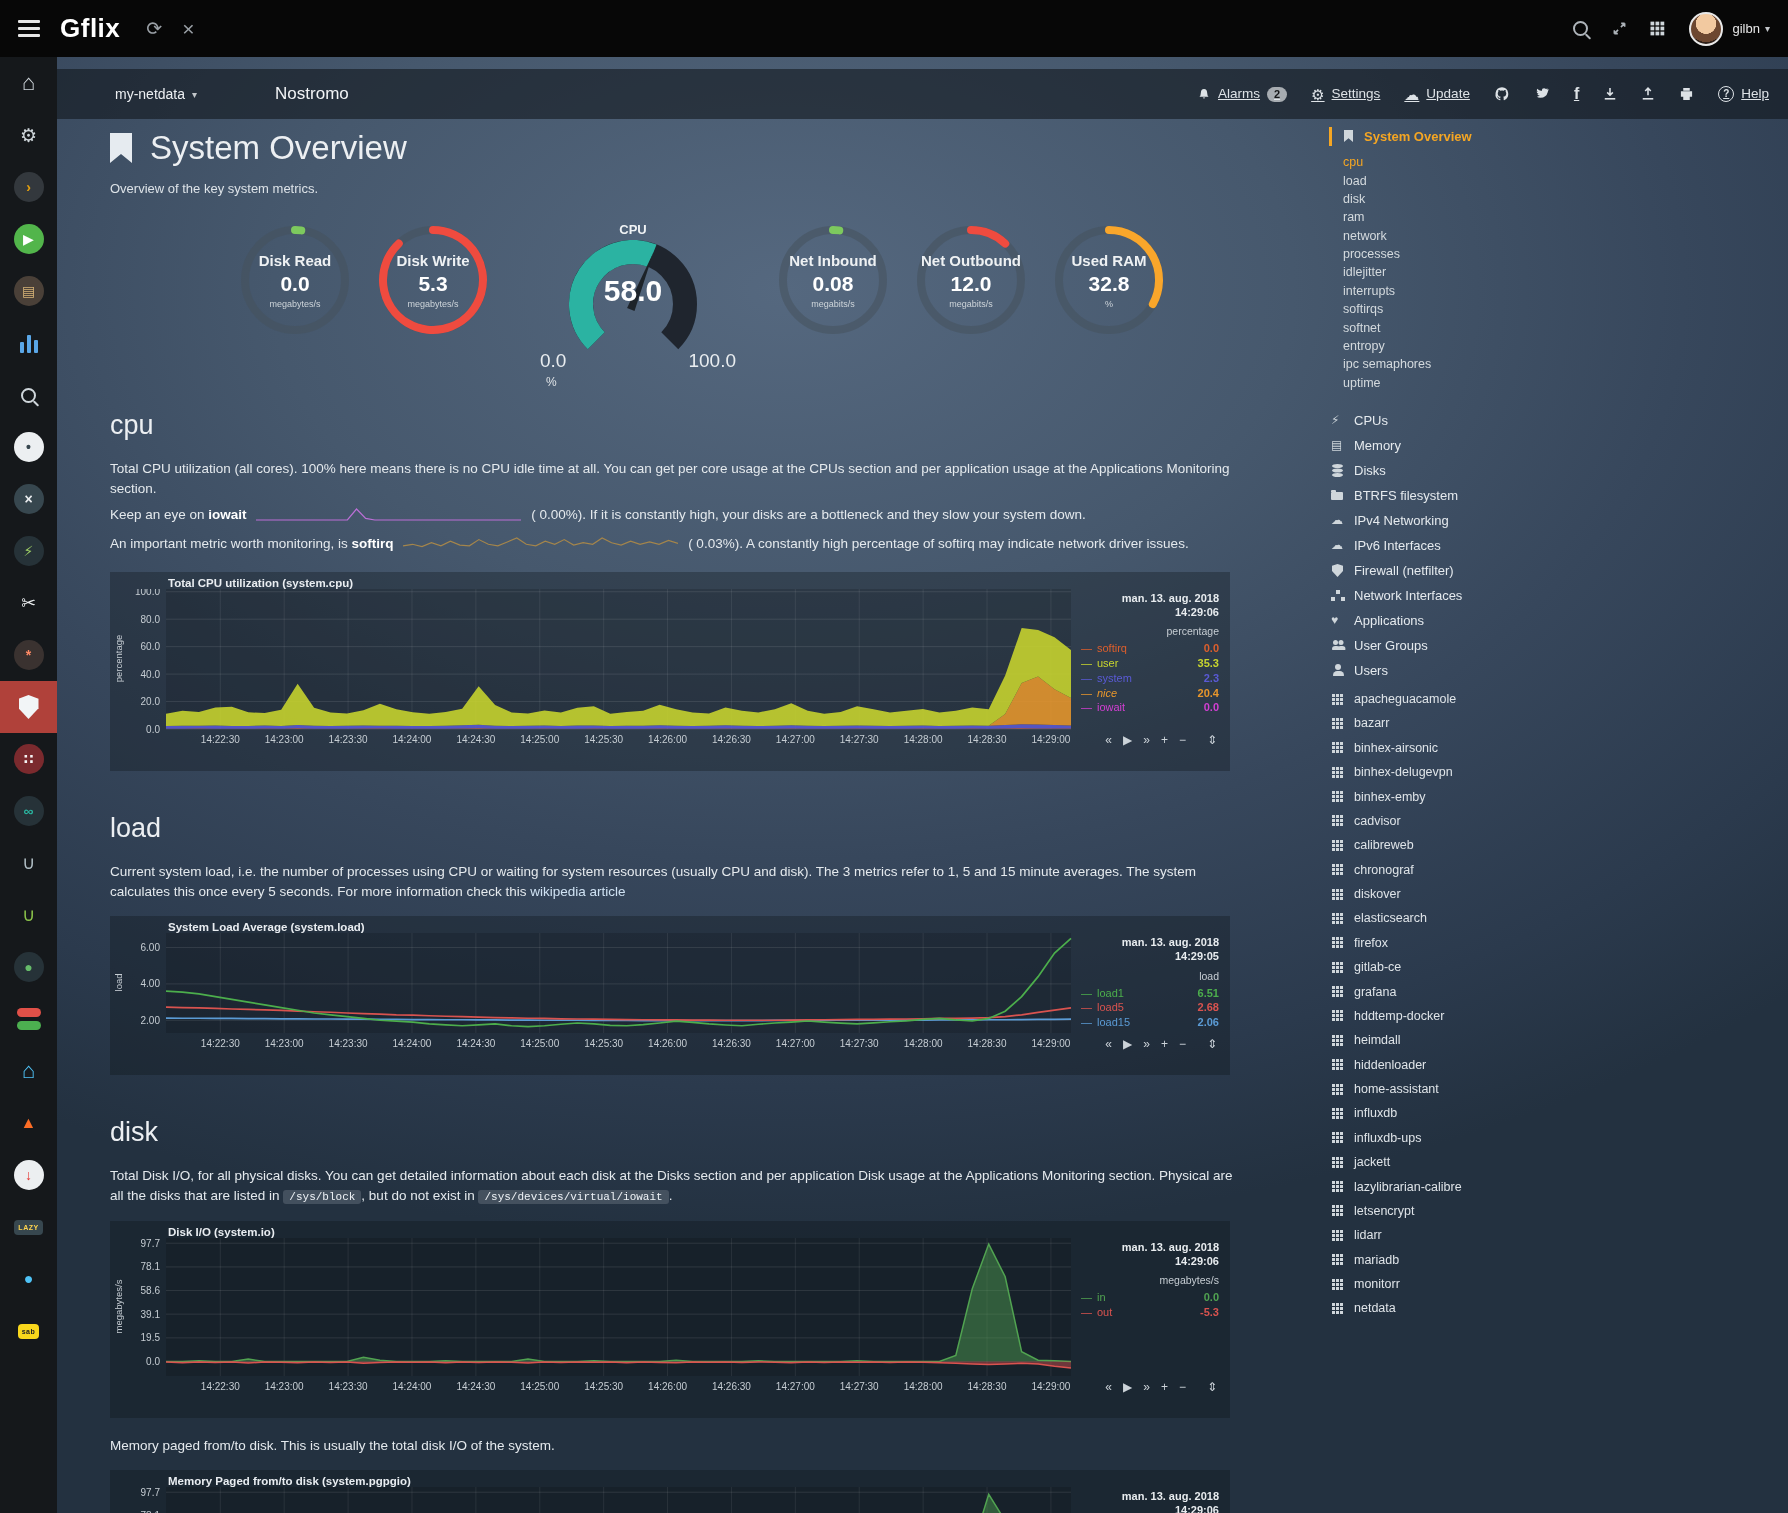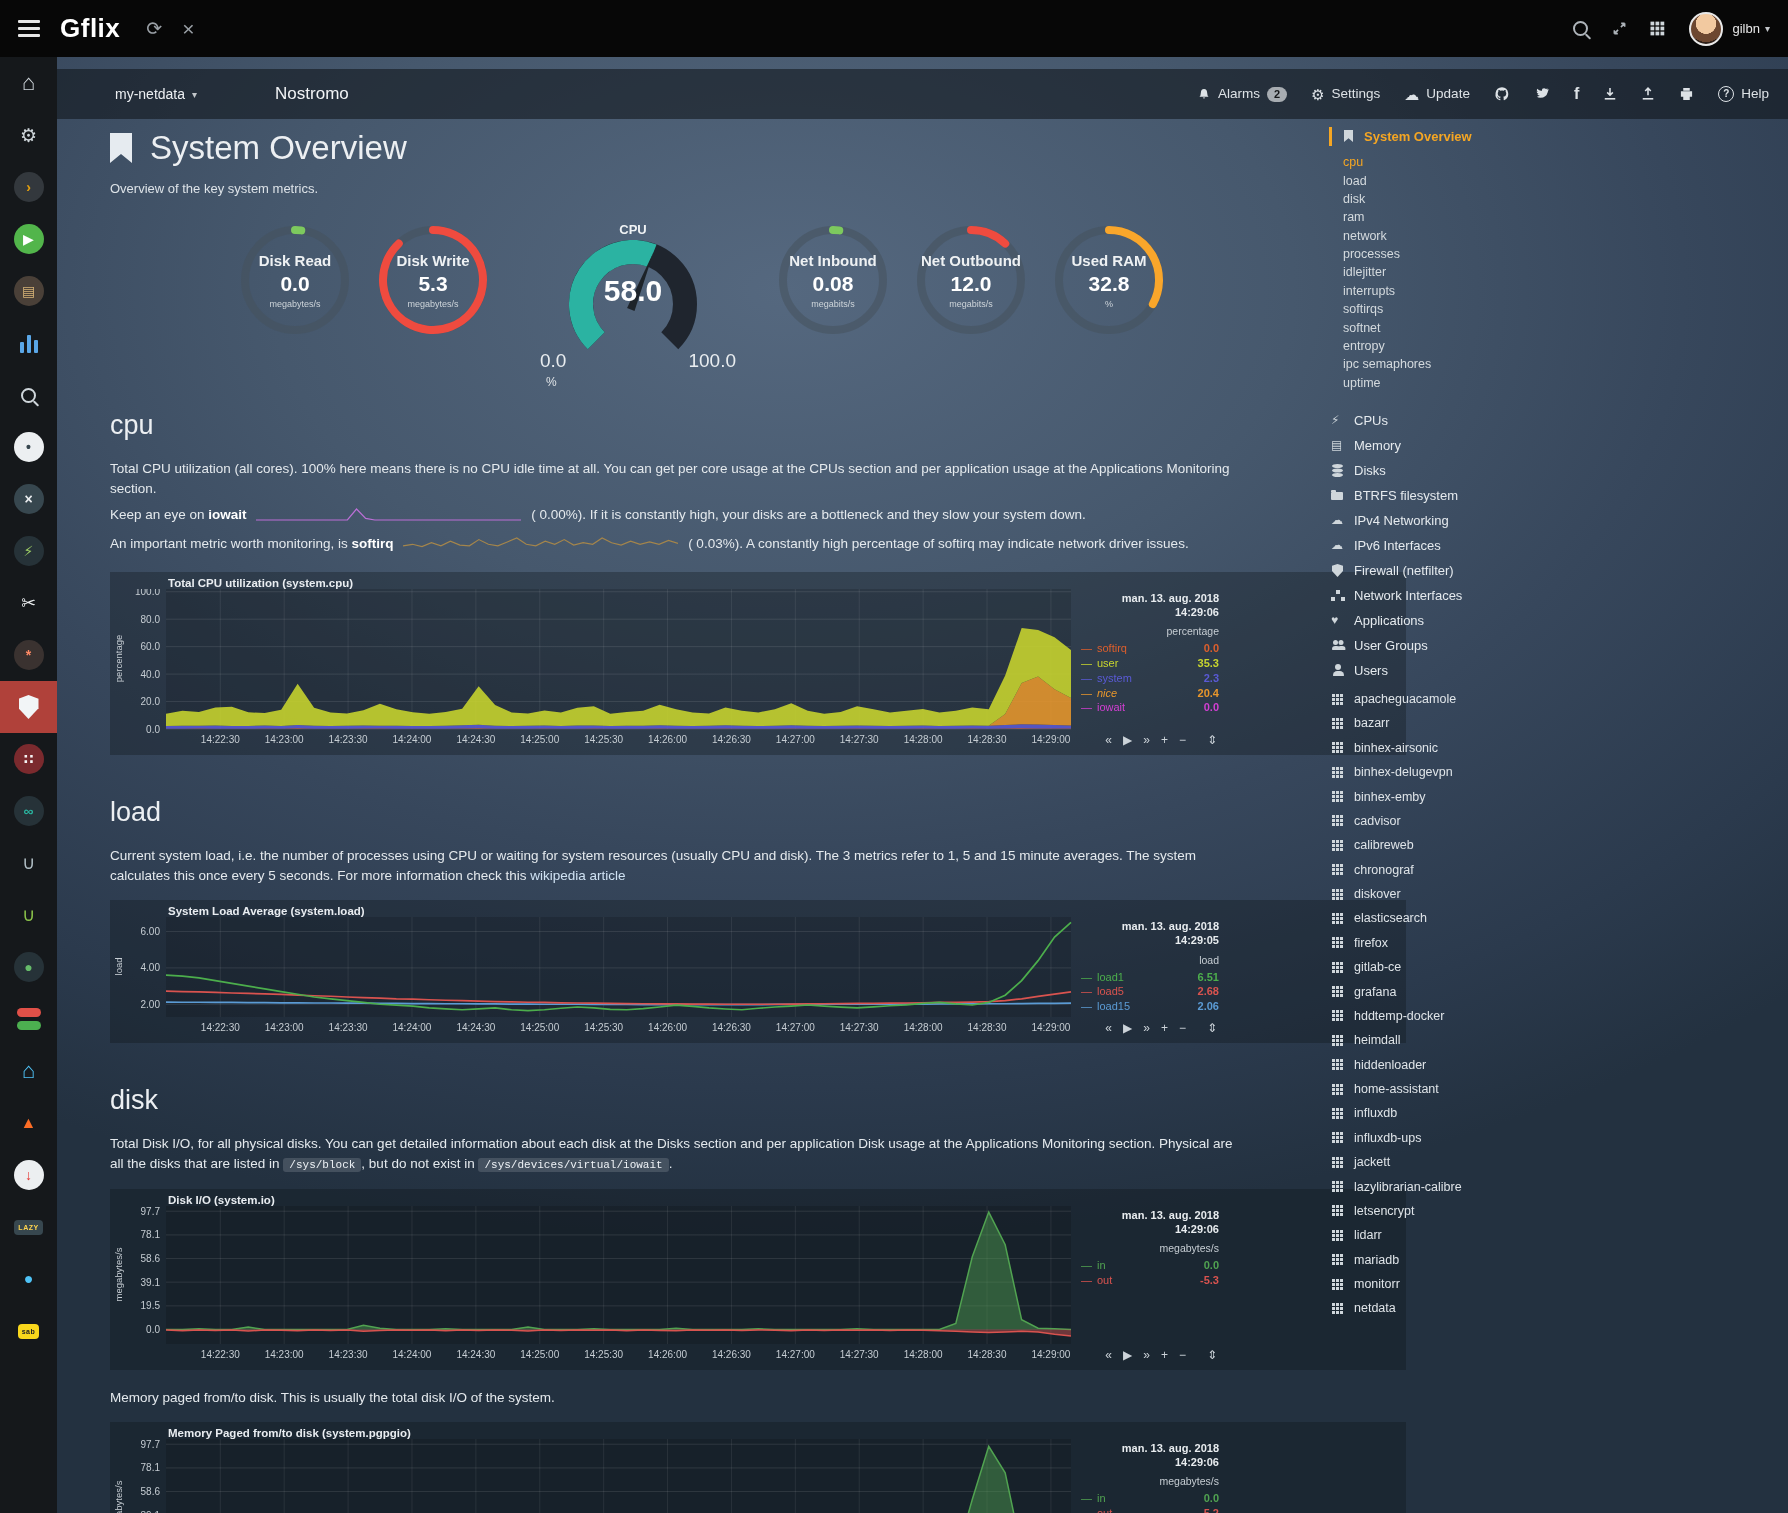--- a/index.html
+++ b/index.html
@@ -32,21 +32,21 @@
   .pills i:last-child{background:#4caf50;}
   .badge-app{border-radius:4px;padding:4px 4px;font-size:7px;font-weight:bold;letter-spacing:0.5px;line-height:1;}
   .shield-white{width:20px;height:24px;background:#f2f5f7;clip-path:polygon(50% 0,100% 16%,100% 55%,50% 100%,0 55%,0 16%);display:block;}
 
   
   .main{position:absolute;top:57px;left:57px;right:0;bottom:0;overflow:hidden;
     background:radial-gradient(1500px 950px at 42% 16%,#55687f 0%,#46586d 34%,#37475c 60%,#2b3a4d 84%,#233140 100%);}
   .nd-nav{position:absolute;top:0;left:0;right:0;height:50px;background:rgba(15,20,26,0.58);display:flex;align-items:center;padding:0 19px 0 58px;box-sizing:border-box;color:#dfe4e8;z-index:4;margin-top:12px;}
   .nd-dd{display:flex;align-items:center;gap:7px;font-size:14px;color:#eceff2;cursor:pointer;}
   .nd-brand{font-size:17px;color:#f2f4f6;margin-left:78px;}
-  .nd-right{margin-left:auto;display:flex;align-items:center;gap:24px;}
+  .nd-right{margin-left:auto;display:flex;align-items:center;gap:24px;text-decoration:underline;}
   .nd-item{display:flex;align-items:center;gap:7px;font-size:13.5px;color:#dde2e6;cursor:pointer;line-height:1;}
   .nd-item .chr{font-size:15px;}
   .badge{background:#a7acb1;color:#16181a;font-size:11px;font-weight:bold;border-radius:9px;padding:2px 7px;line-height:1;}
   .fb{font-weight:bold;font-size:16px;font-style:normal;line-height:1;}
   .qm{width:16px;height:16px;border:1.6px solid currentColor;border-radius:50%;font-size:10px;font-weight:bold;display:inline-flex;align-items:center;justify-content:center;box-sizing:border-box;}
 
   .content{position:absolute;top:50px;left:53px;width:1225px;}
   .page-head{display:flex;align-items:center;gap:18px;margin-top:22px;}
   .bookmark-big{width:22px;height:30px;background:#e6ebf0;clip-path:polygon(0 0,100% 0,100% 100%,50% 70%,0 100%);flex:none;}
   h1{font-size:33px;font-weight:400;color:#eceff2;margin:0;}
@@ -71,21 +71,21 @@
   .sec-h{font-size:27px;color:#eceff2;font-weight:400;margin:42px 0 0 0;}
   #sec-cpu .sec-h{margin-top:20px;}
   .desc{font-size:13.5px;color:#e4e9ed;line-height:1.5;margin:18px 0 0 0;max-width:1125px;}
   .metric-line{font-size:13.5px;color:#e4e9ed;margin-top:5px;line-height:20px;}
   .metric-line b{color:#ffffff;}
   .spark{display:inline-block;vertical-align:-4px;margin:0 6px;}
   .code-chip{font-family:"Liberation Mono","DejaVu Sans Mono",monospace;font-size:11px;background:rgba(95,106,118,0.55);border-radius:3px;padding:1px 6px;color:#eef2f6;}
   .wiki-link{color:#cfe2f3;cursor:pointer;}
 
   
-  .chart-box{margin-top:14px;position:relative;background:rgba(13,18,23,0.32);width:1296px;padding:5px 0 2px 0;}
+  .chart-box{margin-top:14px;position:relative;background:rgba(13,18,23,0.32);width:1120px;padding:5px 0 18px 0;}
   .chart-title{font-size:11.5px;font-weight:bold;color:#e9edf1;margin-left:58px;}
   .chart-flex{display:flex;}
   .chart-main{position:relative;}
   .chart-ylabel{position:absolute;left:-42px;top:calc(50% - 18px);width:100px;text-align:center;transform:rotate(-90deg);font-size:9.5px;color:#c6cdd3;}
   svg text.tick{font-size:10px;fill:#c6cdd3;}
   .chart-legend{width:152px;display:flex;flex-direction:column;padding:2px 8px 0 6px;box-sizing:border-box;font-size:11px;}
   .leg-date{text-align:right;font-weight:bold;color:#e8ecef;font-size:11px;line-height:1.3;}
   .leg-unit{text-align:right;color:#c6cdd3;margin:6px 0 4px 0;font-size:10.5px;}
   .leg-row{display:flex;align-items:center;gap:5px;line-height:1.35;cursor:pointer;}
   .leg-name{flex:1;}

